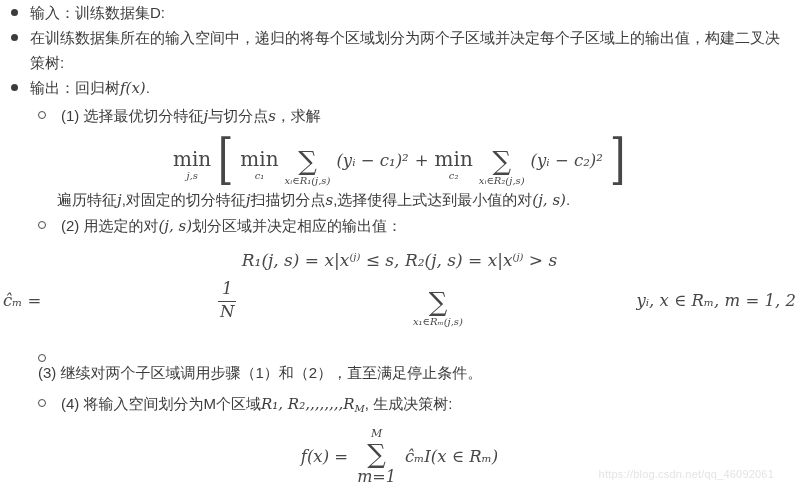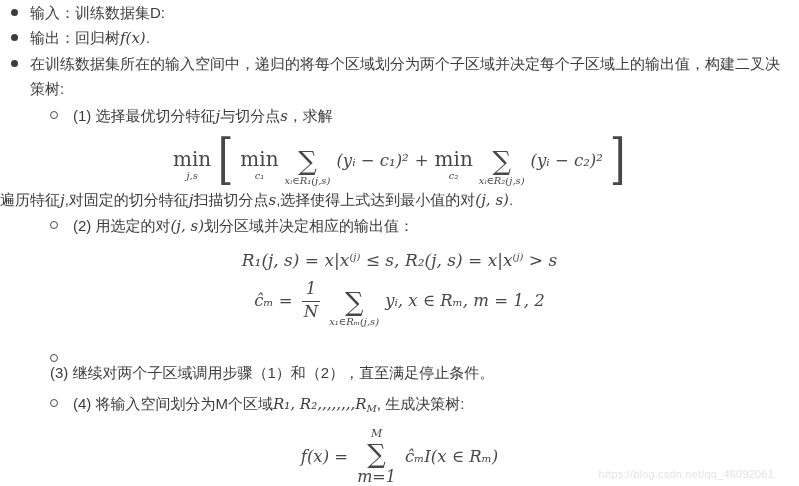--- a/index.html
+++ b/index.html
@@ -9,23 +9,23 @@
     background:#ffffff;
     color:#3c3c3c;
     font-family:"Liberation Sans","DejaVu Sans",sans-serif;
     font-size:15px;
     overflow:hidden;
   }
   .row{display:flex;align-items:flex-start;}
   .lvl1{padding:0 8px 0 11px;line-height:25px;}
   .lvl1 .dot{flex:none;width:7px;height:7px;border-radius:50%;background:#3c3c3c;margin:9px 12px 0 0;}
   .lvl1 .txt{flex:1;}
-  .lvl2{padding-left:50px;line-height:22px;margin-top:4px;}
+  .lvl2{padding-left:38px;line-height:22px;margin-top:4px;}
   .lvl2 .circ{flex:none;width:6px;height:6px;border-radius:50%;border:1.6px solid #4a4a4a;background:transparent;margin:6px 15px 0 0;}
-  .para{padding-right:8px;line-height:22px;}
+  .para{padding-left:57px;padding-right:8px;line-height:22px;}
   .mi{font-family:"DejaVu Serif",serif;font-style:italic;}
   .msup{font-family:"DejaVu Serif",serif;font-style:italic;font-size:10px;vertical-align:6px;}
   .msub{font-family:"DejaVu Serif",serif;font-style:italic;font-size:10px;vertical-align:-3px;}
   .formula{
     display:flex;justify-content:center;align-items:center;
     font-family:"DejaVu Serif",serif;font-style:italic;
     color:#474747;font-size:16.5px;
   }
   .formula>*{margin:0 3px;}
   .up{font-style:normal;}
@@ -38,21 +38,21 @@
   .bracket{font-size:54px;font-style:normal;font-weight:300;line-height:1;transform:scaleX(0.75);margin:0 1px;}
   .frac{display:inline-flex;flex-direction:column;align-items:center;line-height:1.15;margin:0 6px;}
   .frac .num{padding:0 4px 2px;border-bottom:1.3px solid #474747;}
   .frac .den{padding-top:1px;}
   .mover{display:inline-flex;flex-direction:column;align-items:center;line-height:1;margin:0 6px;}
   .mover .over{font-size:11px;margin-bottom:2px;}
   .mover .base{font-size:26px;font-style:normal;}
   .mover .lim{font-size:16px;margin-top:2px;}
   .f1{margin:6px 0 2px;}
   .f2{margin:13px 0 2px;font-size:17px;}
-  .f3{margin:10px 0 2px;}
+  .f3{margin:10px 0 2px;justify-content:space-between;}
   .f4{margin:8px 0 0;}
   .s3{margin-top:26px;flex-direction:column;}
   .s4{margin-top:9px;}
   .watermark{
     position:absolute;right:25px;bottom:6px;
     font-size:11px;color:#e4e4e8;
     font-family:"Liberation Sans",sans-serif;letter-spacing:.2px;
   }
 </style>
 </head>
@@ -60,26 +60,26 @@
 
 <div class="doc">
 
   <div class="row lvl1">
     <span class="dot"></span>
     <span class="txt">输入：训练数据集D:</span>
   </div>
 
   <div class="row lvl1">
     <span class="dot"></span>
-    <span class="txt"><span>输出：回归树</span><span class="mi">f(x)</span><span>.</span></span>
+    <span class="txt">在训练数据集所在的输入空间中，递归的将每个区域划分为两个子区域并决定每个子区域上的输出值，构建二叉决策树:</span>
   </div>
 
   <div class="row lvl1">
     <span class="dot"></span>
-    <span class="txt">在训练数据集所在的输入空间中，递归的将每个区域划分为两个子区域并决定每个子区域上的输出值，构建二叉决策树:</span>
+    <span class="txt"><span>输出：回归树</span><span class="mi">f(x)</span><span>.</span></span>
   </div>
 
   <div class="row lvl2">
     <span class="circ"></span>
     <span class="txt"><span>(1) 选择最优切分特征</span><span class="mi">j</span><span>与切分点</span><span class="mi">s</span><span>，求解</span></span>
   </div>
 
   <div class="formula f1">
     <span class="munder minshift">
       <span class="base up">min</span>

